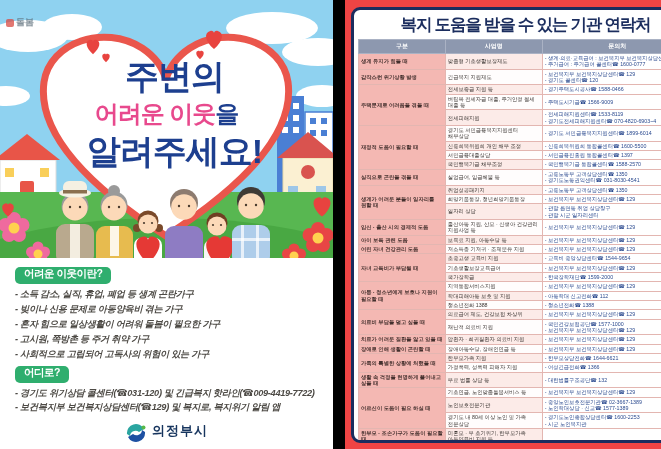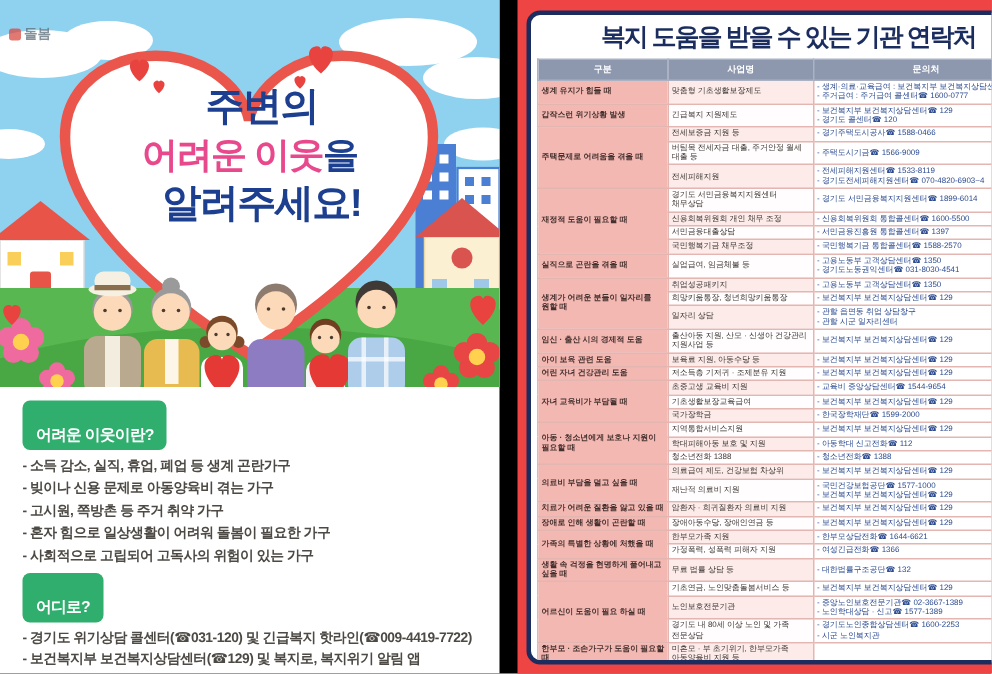--- a/index.html
+++ b/index.html
@@ -6,26 +6,26 @@
   body{width:661px;height:449px;background:#000;font-family:"Liberation Sans","DejaVu Sans",sans-serif;overflow:hidden;position:relative;}
   .stage{position:absolute;inset:0;}
 
   
   .poster{position:absolute;left:0;top:0;width:333px;height:449px;background:#ffffff;overflow:hidden;}
   .poster-art{position:relative;width:333px;height:258px;background:#8fd2f0;overflow:hidden;}
   .poster-art svg{position:absolute;left:0;top:0;}
   .corner-logo{position:absolute;left:6px;top:16px;font-size:9px;font-weight:bold;color:#5c6e7a;opacity:.75;display:flex;align-items:center;gap:2px;}
   .corner-box{display:inline-block;width:8px;height:8px;background:#d94b43;border-radius:2px;}
   .heart-title{position:absolute;left:0;right:0;top:54px;text-align:center;line-height:1.3;letter-spacing:-1px;}
-  .heart-title .t1,.heart-title .t3{font-size:26px;font-weight:900;color:#1d3f8f;padding-left:16px;}
+  .heart-title .t1,.heart-title .t3{font-size:34px;font-weight:900;color:#1d3f8f;padding-left:16px;}
   .heart-title .t2{font-size:24px;font-weight:900;color:#1d3f8f;}
   .heart-title .pink{color:#e8498d;}
   .poster-text{padding:5px 15px 0 15px;}
-  .badge{display:inline-block;background:#2fae6e;color:#fff;font-size:10.5px;font-weight:bold;padding:16px 9px 3px;border-radius:5px;margin:4px 0 3px;letter-spacing:-0.5px;}
-  .bullet{font-size:9.2px;font-weight:bold;color:#4d4a45;line-height:1.62;letter-spacing:-0.3px;white-space:nowrap;}
+  .badge{display:inline-block;background:#2fae6e;color:#fff;font-size:10.5px;font-weight:bold;padding:0 9px 3px;border-radius:5px;margin:4px 0 3px;letter-spacing:-0.5px;}
+  .bullet{font-size:9.2px;font-weight:bold;color:#4d4a45;line-height:1.62;letter-spacing:-0.3px;white-space:nowrap;font-style:italic;}
   .city-logo{display:flex;justify-content:center;align-items:flex-start;gap:5px;margin-top:9px;}
   .city-name{font-size:13px;font-weight:900;color:#17355e;letter-spacing:1px;line-height:1;}
 
   
   .table-page{position:absolute;left:345px;top:0;width:360px;height:449px;background:#ef4444;}
   .card{position:absolute;left:6px;right:5px;top:7px;bottom:6px;background:#fff;border:3px solid #1b2d5e;border-radius:9px;padding:2px 4px;overflow:hidden;}
   .card-title{text-align:center;font-size:16.5px;font-weight:900;color:#1b2d5e;letter-spacing:-1.2px;margin:2px 0 3px;}
   table.welfare{width:100%;border-collapse:collapse;table-layout:fixed;}
   table.welfare th{background:#8d98af;color:#fff;font-size:6px;font-weight:bold;padding:2px 1px;border:1px solid #aab2c4;}
   table.welfare td{font-size:5.3px;line-height:1.2;padding:1px 2px;border:1px solid #e3b6b1;vertical-align:middle;word-break:keep-all;}
@@ -210,22 +210,22 @@
       </div>
     </div>
 
     <div class="poster-text">
       <div>
         <span class="badge">어려운 이웃이란?</span>
       </div>
       <div>
           <div class="bullet">- 소득 감소, 실직, 휴업, 폐업 등 생계 곤란가구</div>
           <div class="bullet">- 빚이나 신용 문제로 아동양육비 겪는 가구</div>
+          <div class="bullet">- 혼자 힘으로 일상생활이 어려워 돌봄이 필요한 가구</div>
           <div class="bullet">- 고시원, 쪽방촌 등 주거 취약 가구</div>
-          <div class="bullet">- 혼자 힘으로 일상생활이 어려워 돌봄이 필요한 가구</div>
           <div class="bullet">- 사회적으로 고립되어 고독사의 위험이 있는 가구</div>
         </div>
       <div>
         <span class="badge">어디로?</span>
       </div>
       <div>
           <div class="bullet">- 경기도 위기상담 콜센터(☎031-120) 및 긴급복지 핫라인(☎009-4419-7722)</div>
           <div class="bullet">- 보건복지부 보건복지상담센터(☎129) 및 복지로, 복지위기 알림 앱</div>
         </div>
       <div class="city-logo">

